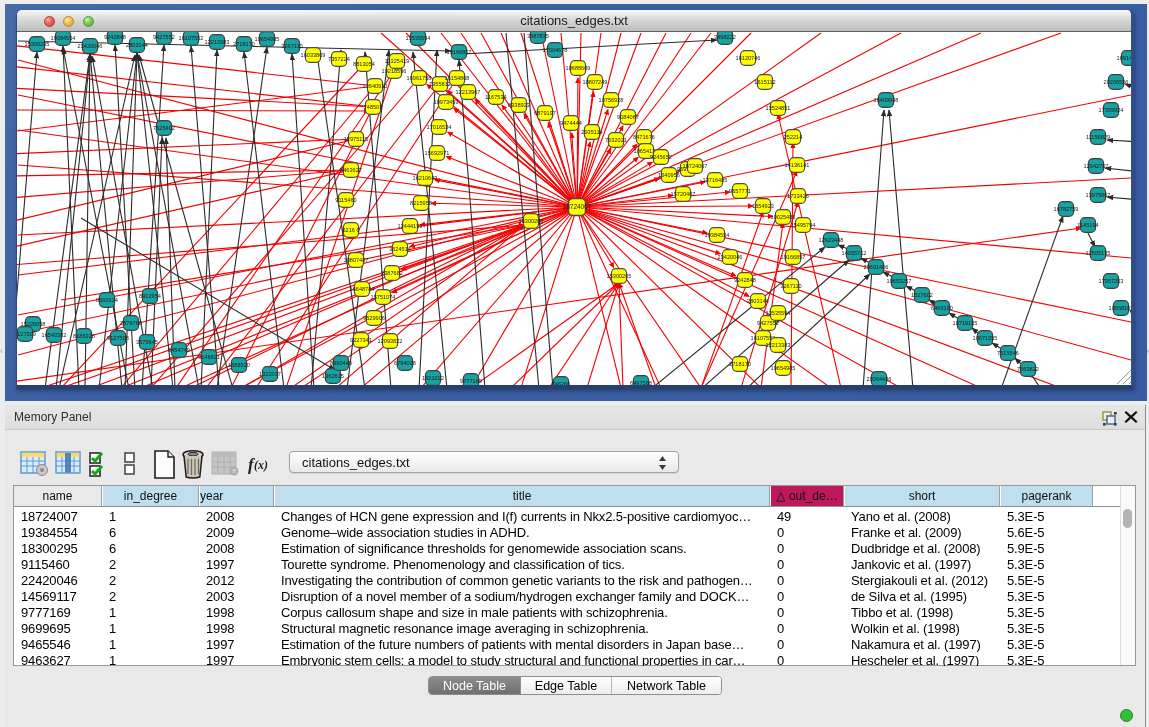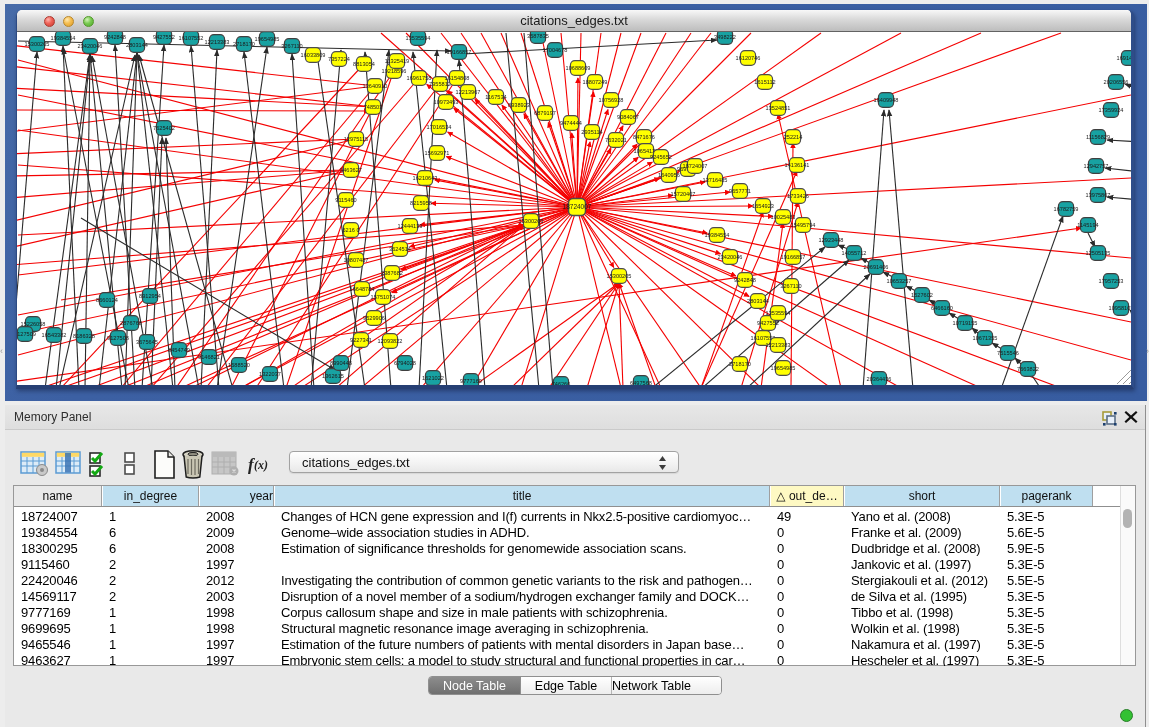--- a/index.html
+++ b/index.html
@@ -818,23 +818,23 @@
     <svg class="abs" style="right:11px;top:3px" width="9" height="16" viewBox="0 0 9 16">
         <path d="M4.5 1 L8 6 H1 z" fill="#3c3c3c"></path>
         <path d="M4.5 15 L1 10 H8 z" fill="#3c3c3c"></path>
       </svg>
   </div>
 
   <div class="abs" style="left:8px;top:80px;width:1123px;height:181px;background:#fff;border:1px solid #989898">
     <div class="abs" style="left:0;top:0;width:100%;height:21px;border-bottom:1px solid #8f8f8f;font-size:12px;color:#111">
         <div style="position:absolute;left:0px;top:0;width:88px;height:20px;background:#e9e9e9;border-right:1px solid #9f9f9f;text-align:center;line-height:20px">name</div>
         <div style="position:absolute;left:89px;top:0;width:96px;height:20px;background:#bfdff0;border-right:1px solid #9f9f9f;text-align:center;line-height:20px">in_degree</div>
-        <div style="position:absolute;left:186px;top:0;width:74px;height:20px;background:#bfdff0;border-right:1px solid #9f9f9f;text-align:right;line-height:20px">year</div>
+        <div style="position:absolute;left:186px;top:0;width:74px;height:20px;background:#bfdff0;border-right:1px solid #9f9f9f;text-align:left;line-height:20px">year</div>
         <div style="position:absolute;left:261px;top:0;width:495px;height:20px;background:#bfdff0;border-right:1px solid #9f9f9f;text-align:center;line-height:20px">title</div>
-        <div style="position:absolute;left:757px;top:0;width:73px;height:20px;background:#fef9c3;border-right:1px solid #9f9f9f;text-align:center;line-height:20px">△ out_de…</div>
+        <div style="position:absolute;left:757px;top:0;width:73px;height:20px;background:#be185d;border-right:1px solid #9f9f9f;text-align:center;line-height:20px">△ out_de…</div>
         <div style="position:absolute;left:831px;top:0;width:155px;height:20px;background:#bfdff0;border-right:1px solid #9f9f9f;text-align:center;line-height:20px">short</div>
         <div style="position:absolute;left:987px;top:0;width:92px;height:20px;background:#bfdff0;border-right:1px solid #9f9f9f;text-align:center;line-height:20px">pagerank</div>
       </div>
     <div class="abs" style="left:0;top:23px;width:1106px;height:157px;overflow:hidden;font-size:13px;letter-spacing:-0.15px;color:#000">
       <div class="trow">
           <div style="position:absolute;left:7px;width:149px;overflow:hidden;white-space:nowrap">18724007</div>
           <div style="position:absolute;left:95px;width:157px;overflow:hidden;white-space:nowrap">1</div>
           <div style="position:absolute;left:192px;width:135px;overflow:hidden;white-space:nowrap">2008</div>
           <div style="position:absolute;left:267px;width:556px;overflow:hidden;white-space:nowrap">Changes of HCN gene expression and I(f) currents in Nkx2.5-positive cardiomyoc…</div>
           <div style="position:absolute;left:763px;width:134px;overflow:hidden;white-space:nowrap">49</div>
@@ -856,20 +856,21 @@
           <div style="position:absolute;left:192px;width:135px;overflow:hidden;white-space:nowrap">2008</div>
           <div style="position:absolute;left:267px;width:556px;overflow:hidden;white-space:nowrap">Estimation of significance thresholds for genomewide association scans.</div>
           <div style="position:absolute;left:763px;width:134px;overflow:hidden;white-space:nowrap">0</div>
           <div style="position:absolute;left:837px;width:216px;overflow:hidden;white-space:nowrap">Dudbridge et al. (2008)</div>
           <div style="position:absolute;left:993px;width:153px;overflow:hidden;white-space:nowrap">5.9E-5</div>
         </div>
         <div class="trow">
           <div style="position:absolute;left:7px;width:149px;overflow:hidden;white-space:nowrap">9115460</div>
           <div style="position:absolute;left:95px;width:157px;overflow:hidden;white-space:nowrap">2</div>
           <div style="position:absolute;left:192px;width:135px;overflow:hidden;white-space:nowrap">1997</div>
+          <div style="position:absolute;left:267px;width:556px;overflow:hidden;white-space:nowrap">Tourette syndrome. Phenomenology and classification of tics.</div>
           <div style="position:absolute;left:763px;width:134px;overflow:hidden;white-space:nowrap">0</div>
           <div style="position:absolute;left:837px;width:216px;overflow:hidden;white-space:nowrap">Jankovic et al. (1997)</div>
           <div style="position:absolute;left:993px;width:153px;overflow:hidden;white-space:nowrap">5.3E-5</div>
         </div>
         <div class="trow">
           <div style="position:absolute;left:7px;width:149px;overflow:hidden;white-space:nowrap">22420046</div>
           <div style="position:absolute;left:95px;width:157px;overflow:hidden;white-space:nowrap">2</div>
           <div style="position:absolute;left:192px;width:135px;overflow:hidden;white-space:nowrap">2012</div>
           <div style="position:absolute;left:267px;width:556px;overflow:hidden;white-space:nowrap">Investigating the contribution of common genetic variants to the risk and pathogen…</div>
           <div style="position:absolute;left:763px;width:134px;overflow:hidden;white-space:nowrap">0</div>
@@ -923,20 +924,20 @@
         </div>
     </div>
     <div class="abs" style="right:0;top:0;width:15px;height:179px;background:#fafafa;border-left:1px solid #dedede">
       <div class="abs" style="left:2px;top:23px;width:9px;height:19px;background:#b3b3b3;border-radius:5px"></div>
     </div>
   </div>
 
   <div class="abs" style="left:423px;top:271px;height:19px;border:1px solid #8f8f8f;border-radius:4px;overflow:hidden;display:flex;font-size:12.5px">
     <div style="width:91px;background:linear-gradient(#8d8d8d,#6f6f6f);color:#fff;text-align:center;line-height:18px">Node Table</div>
     <div style="width:91px;background:linear-gradient(#ffffff,#ededed);color:#000;text-align:center;line-height:18px;border-left:1px solid #8f8f8f">Edge Table</div>
-    <div style="width:110px;background:linear-gradient(#ffffff,#ededed);color:#000;text-align:left;line-height:18px;border-left:1px solid #b5b5b5">Network Table</div>
+    <div style="width:110px;background:linear-gradient(#ffffff,#ededed);color:#000;text-align:center;line-height:18px;border-left:1px solid #b5b5b5">Network Table</div>
   </div>
 
   <div class="abs" style="right:30px;top:320px;font-size:11px;color:#111">Memory: OK</div>
   <div class="abs" style="right:12px;top:304px;width:13px;height:13px;border-radius:50%;background:#33c133;border:1.5px solid #2a7e2a"></div>
 </div>
 <style>
 .trow{position:relative;height:16px;line-height:16px}
 </style>
 </body></html>

